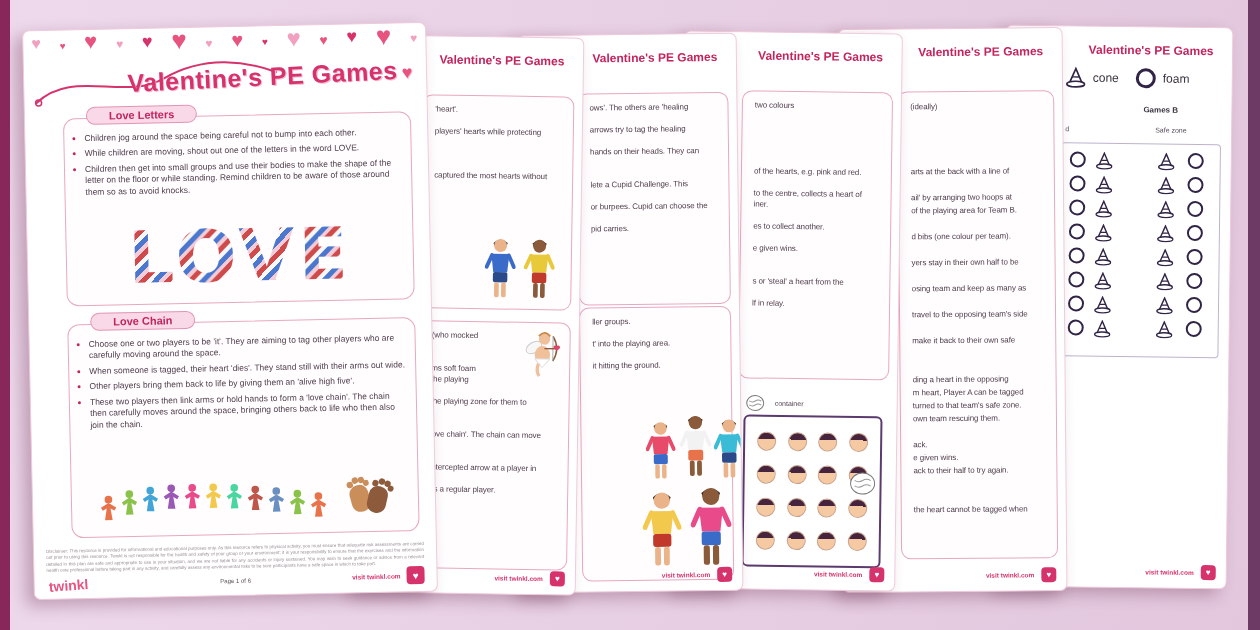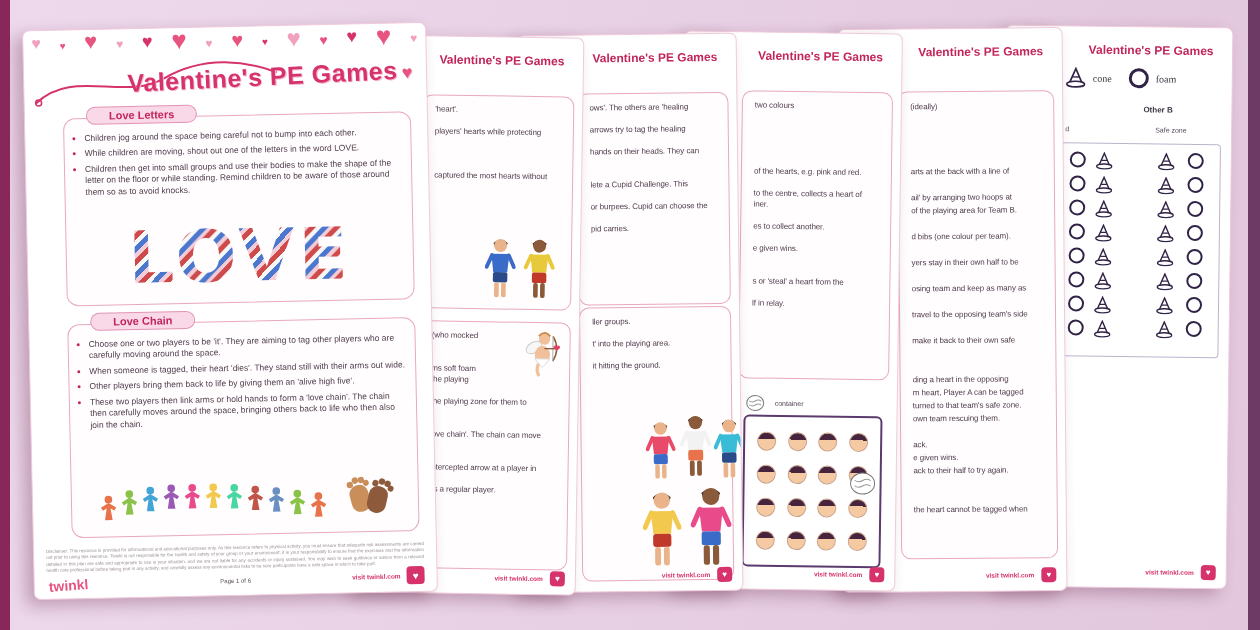--- a/index.html
+++ b/index.html
@@ -77,21 +77,21 @@
   .container-label{font-size:7px;color:#4f3d4c;}
   .facebox{
     position:absolute;top:382px;left:64px;right:14px;height:132px;
     border:2px solid #5b3a6e;border-radius:6px;background:#fff;
     display:grid;justify-items:center;align-items:center;padding:8px 6px;
   }
   .face{width:17px;height:17px;border-radius:50%;border:.5px solid #c9a08a;}
   .big-container{position:absolute;right:4px;top:54px;}
 
   .legend-row{position:absolute;top:40px;left:60px;right:6px;display:flex;align-items:center;gap:7px;}
-  .legend-label{font-size:10px;color:#3a3340;margin-right:10px;font-family:Liberation Serif, serif;}
+  .legend-label{font-size:12px;color:#3a3340;margin-right:10px;}
   .team-label{position:absolute;top:78px;left:138px;font-size:8px;font-weight:700;color:#3a3340;}
   .zone-label{position:absolute;top:99px;font-size:7px;color:#55495c;}
   .zl-left{left:60px;}
   .zl-right{left:150px;}
   .teambox{position:absolute;top:116px;left:56px;right:10px;height:212px;border:1px solid #bdb4cc;border-radius:4px;background:#fff;}
   .tg-item{position:absolute;display:block;}
   .hoop{width:12px;height:12px;border:2.5px solid #322447;border-radius:50%;background:#fff;}
   .legend-hoop{width:14px;height:14px;border:3px solid #322447;border-radius:50%;display:inline-block;}
 </style>
 </head>
@@ -497,21 +497,21 @@
     <div class="legend-row">
       <svg width="20" height="22" viewBox="0 0 17 18">
         <path d="M8.5 1.5 L14 14 H3 Z" fill="#fff" stroke="#322447" stroke-width="1.4"></path>
         <line x1="5.6" y1="8.5" x2="11.4" y2="8.5" stroke="#322447" stroke-width="1.2"></line>
         <ellipse cx="8.5" cy="14.6" rx="7.6" ry="2.4" fill="#fff" stroke="#322447" stroke-width="1.4"></ellipse>
       </svg>
       <span class="legend-label">cone</span>
       <span class="legend-hoop"></span>
       <span class="legend-label">foam</span>
     </div>
-    <div class="team-label">Other B</div>
+    <div class="team-label">Games B</div>
     <span class="zone-label zl-left">d</span>
     <span class="zone-label zl-right">Safe zone</span>
     <div class="teambox" id="p6grid">
         <span class="tg-item hoop" style="border-color: rgb(50, 36, 71); left: 8px; top: 8px;"></span>
         <span class="tg-item hoop" style="border-color: rgb(50, 36, 71); left: 8px; top: 32px;"></span>
         <span class="tg-item hoop" style="border-color: rgb(50, 36, 71); left: 8px; top: 56px;"></span>
         <span class="tg-item hoop" style="border-color: rgb(50, 36, 71); left: 8px; top: 80px;"></span>
         <span class="tg-item hoop" style="border-color: rgb(50, 36, 71); left: 8px; top: 104px;"></span>
         <span class="tg-item hoop" style="border-color: rgb(50, 36, 71); left: 8px; top: 128px;"></span>
         <span class="tg-item hoop" style="border-color: rgb(50, 36, 71); left: 8px; top: 152px;"></span>

